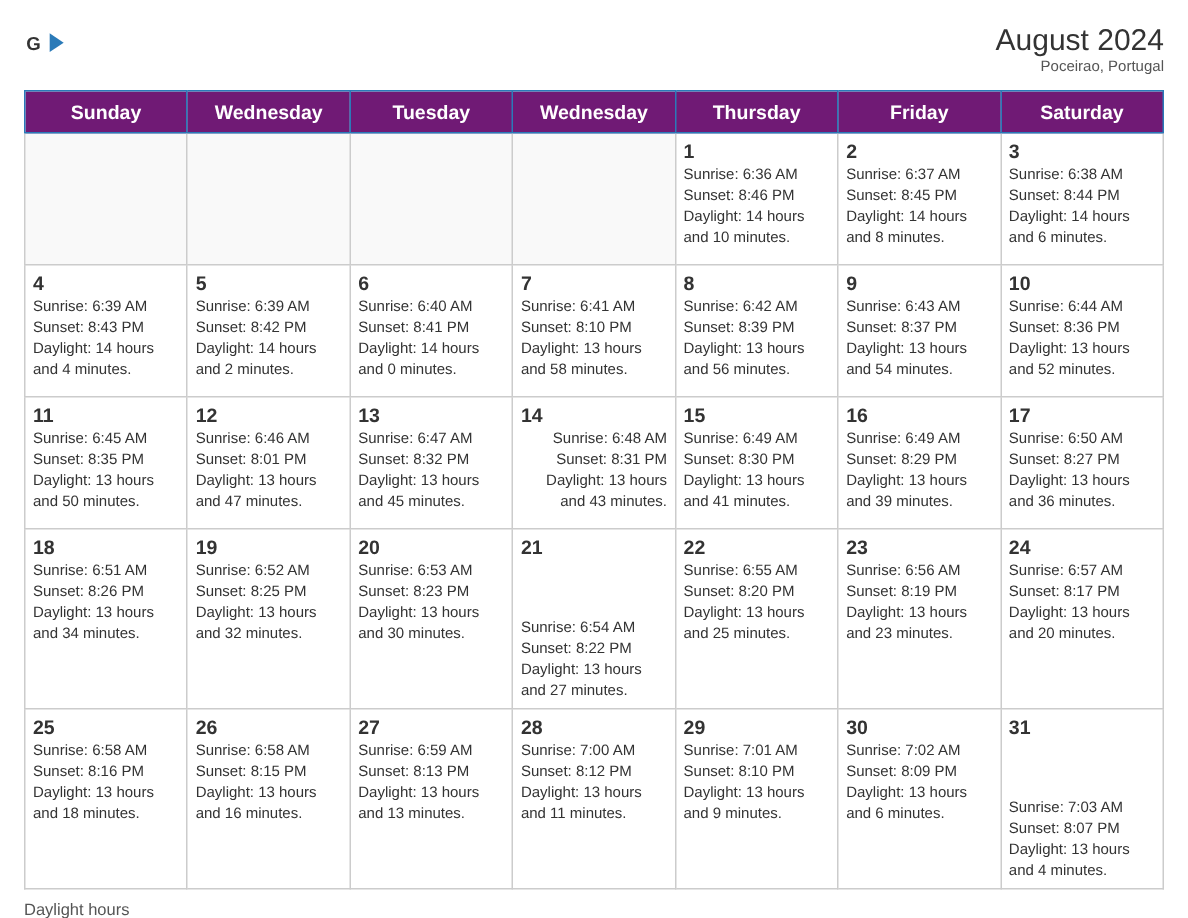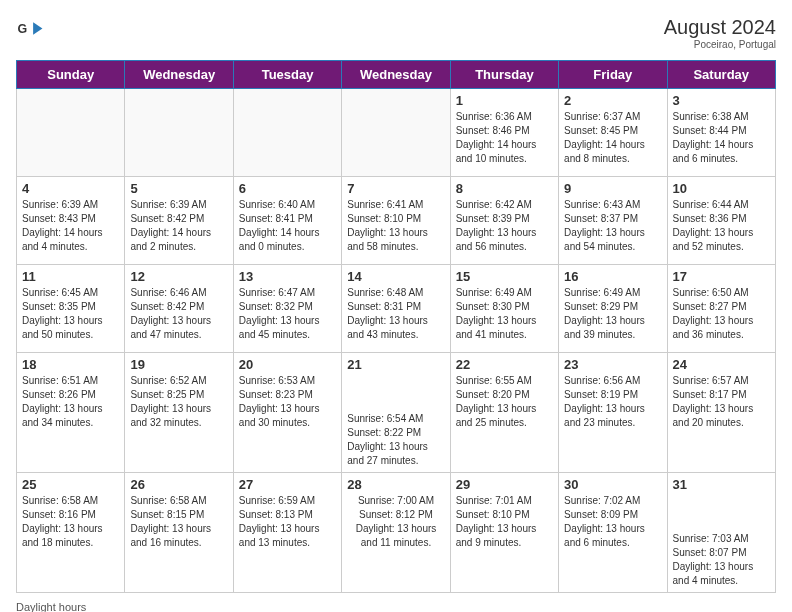--- a/index.html
+++ b/index.html
@@ -202,34 +202,34 @@
         <td>
           <span class="day-num">11</span>
           <div class="day-info" style="white-space: pre-line;">Sunrise: 6:45 AM
 Sunset: 8:35 PM
 Daylight: 13 hours
 and 50 minutes.</div>
         </td>
         <td>
           <span class="day-num">12</span>
           <div class="day-info" style="white-space: pre-line;">Sunrise: 6:46 AM
-Sunset: 8:42 PM
+Sunset: 8:01 PM
 Daylight: 13 hours
 and 47 minutes.</div>
         </td>
         <td>
           <span class="day-num">13</span>
           <div class="day-info" style="white-space: pre-line;">Sunrise: 6:47 AM
 Sunset: 8:32 PM
 Daylight: 13 hours
 and 45 minutes.</div>
         </td>
         <td>
           <span class="day-num">14</span>
-          <div class="day-info" style="white-space: pre-line;">Sunrise: 6:48 AM
+          <div class="day-info" style="white-space: pre-line; text-align: right;">Sunrise: 6:48 AM
 Sunset: 8:31 PM
 Daylight: 13 hours
 and 43 minutes.</div>
         </td>
         <td>
           <span class="day-num">15</span>
           <div class="day-info" style="white-space: pre-line;">Sunrise: 6:49 AM
 Sunset: 8:30 PM
 Daylight: 13 hours
 and 41 minutes.</div>
@@ -317,21 +317,21 @@
         </td>
         <td>
           <span class="day-num">27</span>
           <div class="day-info" style="white-space: pre-line;">Sunrise: 6:59 AM
 Sunset: 8:13 PM
 Daylight: 13 hours
 and 13 minutes.</div>
         </td>
         <td>
           <span class="day-num">28</span>
-          <div class="day-info" style="white-space: pre-line; text-align: center;">Sunrise: 7:00 AM
+          <div class="day-info" style="white-space: pre-line;">Sunrise: 7:00 AM
 Sunset: 8:12 PM
 Daylight: 13 hours
 and 11 minutes.</div>
         </td>
         <td>
           <span class="day-num">29</span>
           <div class="day-info" style="white-space: pre-line;">Sunrise: 7:01 AM
 Sunset: 8:10 PM
 Daylight: 13 hours
 and 9 minutes.</div>

